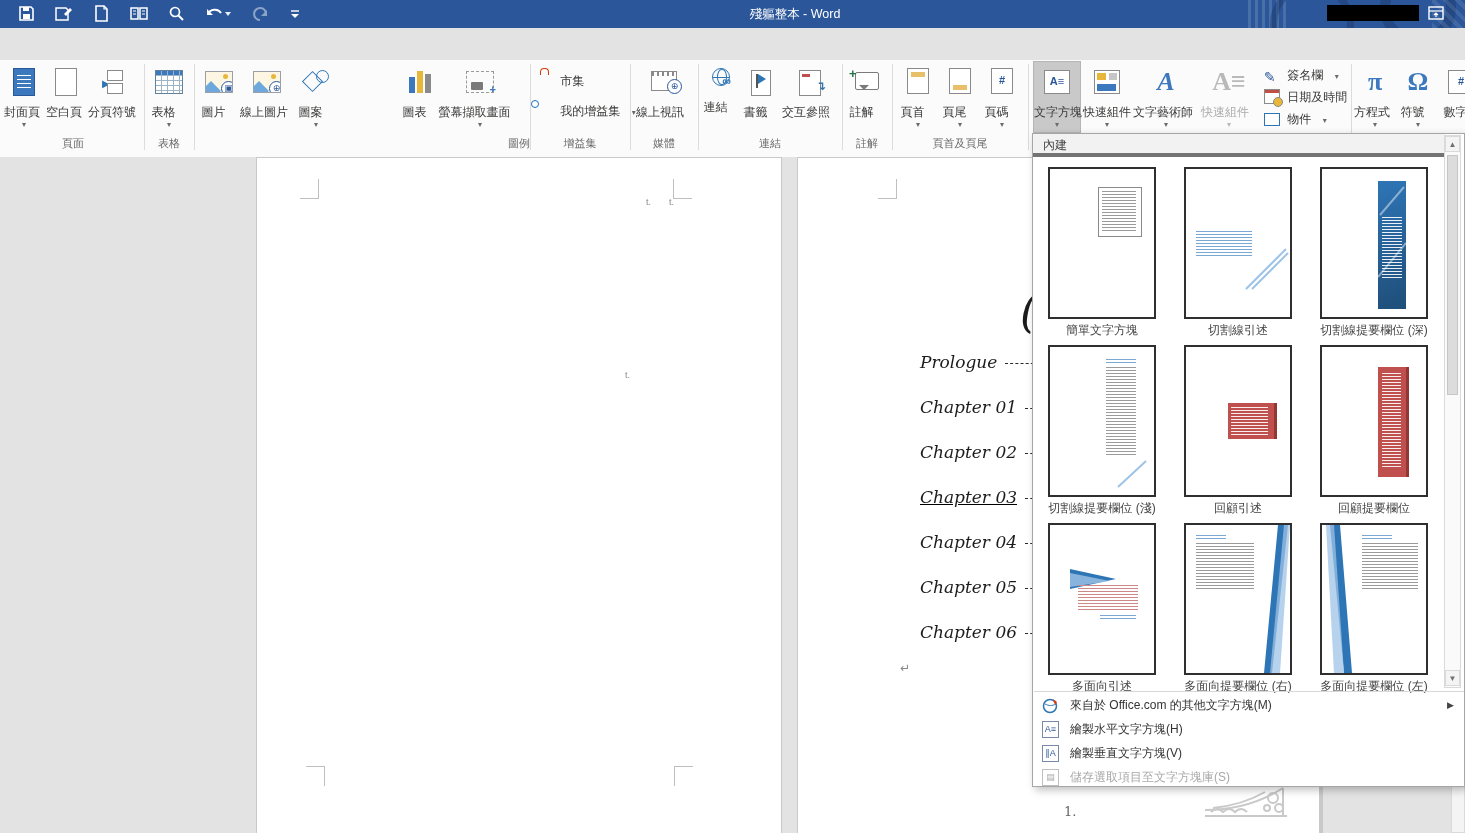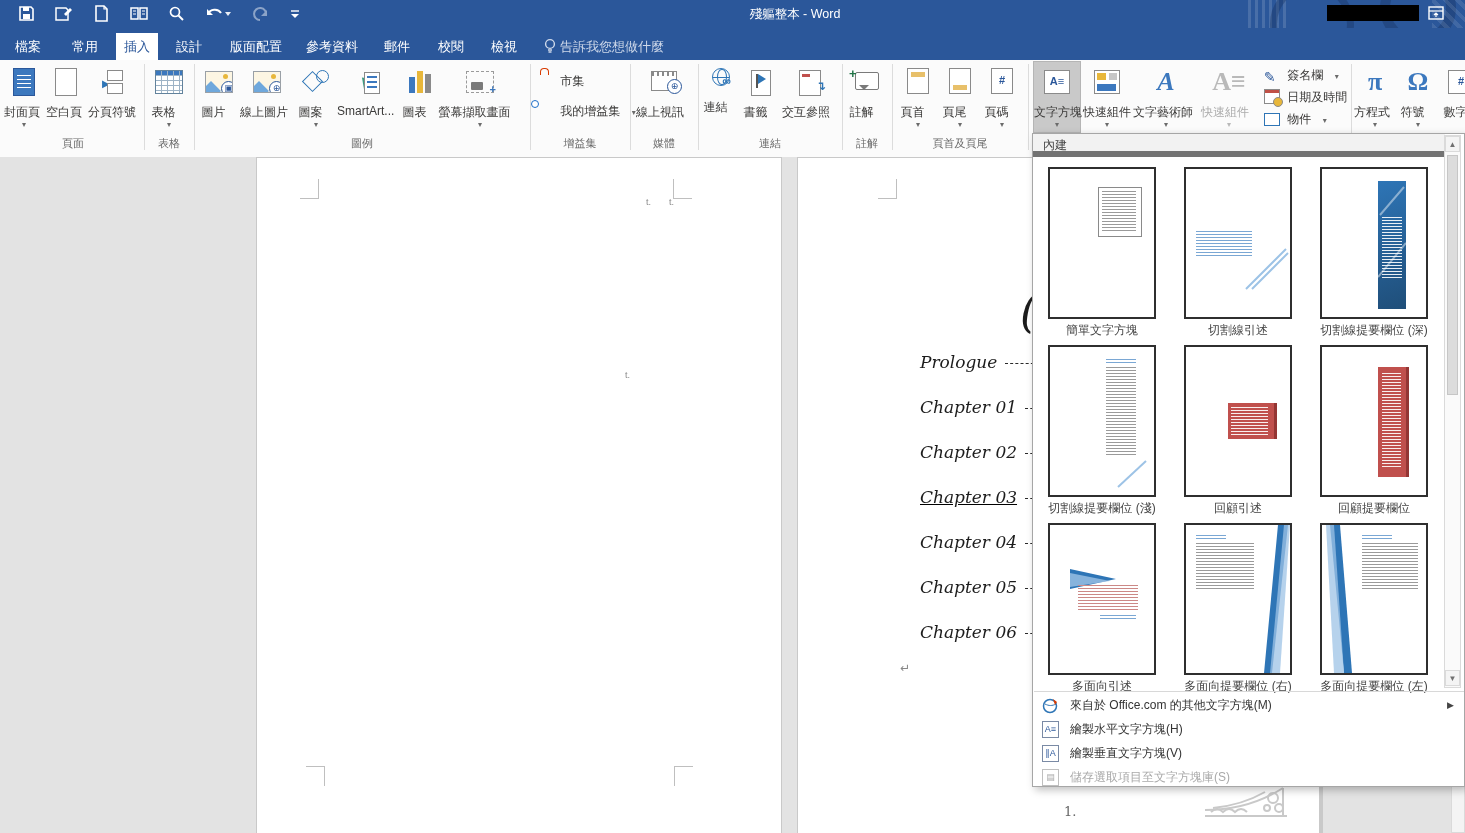--- a/index.html
+++ b/index.html
@@ -103,21 +103,21 @@
   .cm-bl{border-right:1px solid #BFBFBF;border-top:1px solid #BFBFBF;}
   .cm-br{border-left:1px solid #BFBFBF;border-top:1px solid #BFBFBF;}
   .fmark{position:absolute;font-size:9px;color:#8a8a8a;}
   .tocrow{position:absolute;left:920px;width:118px;display:flex;align-items:baseline;}
   .tocrow .lbl{font-family:"DejaVu Serif","Liberation Serif",serif;font-style:italic;font-size:17px;color:#1c1c1c;white-space:nowrap;}
   .tocrow .lead{flex:1 1 auto;border-bottom:1.6px dashed #2a2a2a;margin-left:8px;transform:translateY(-4px);min-width:28px;}
 
   
   #tbmenu{left:1032px;top:133px;width:433px;height:654px;background:#FFF;border:1px solid #A6A6A6;
      box-shadow:3px 3px 8px rgba(0,0,0,.25);box-sizing:border-box;}
-  #tbheader{left:0;top:0;width:412px;height:23px;background:#F2F2F2;border-bottom:6px solid #737373;
+  #tbheader{left:0;top:0;width:412px;height:23px;background:#F2F2F2;border-bottom:4px solid #737373;
      font-size:12px;color:#444;line-height:23px;padding-left:10px;box-sizing:border-box;}
   .gitem{position:absolute;width:136px;text-align:center;cursor:default;margin-top:8px;}
   .thumb{width:108px;height:152px;margin:0 auto;background:#FFF;border:2px solid #2F2F2F;position:relative;overflow:hidden;box-sizing:border-box;}
   .gcap{font-size:12px;color:#444;margin-top:3px;white-space:nowrap;}
   .txg{background:repeating-linear-gradient(to bottom,#9a9a9a 0 1px,transparent 1px 3px);}
   .txb{background:repeating-linear-gradient(to bottom,#7AA7D4 0 1px,transparent 1px 3px);}
   .txw{background:repeating-linear-gradient(to bottom,rgba(255,255,255,.9) 0 1px,transparent 1px 3px);}
   .menu-item{position:absolute;left:1px;width:430px;height:23px;line-height:23px;font-size:12px;color:#333;}
   .menu-item .mi{position:absolute;left:8px;top:3px;width:17px;height:17px;}
   .menu-item .mt{position:absolute;left:36px;white-space:nowrap;}
@@ -195,38 +195,20 @@
     <div class="abs redacted" style="left:1327px;top:5px;width:92px;height:16px;"></div>
     <span class="abs" style="left:1428px;top:5px;">
       <svg width="16" height="16" viewBox="0 0 16 16">
           <rect x="1" y="2" width="14" height="12" fill="none" stroke="#fff" stroke-width="1.4"></rect>
           <path d="M1 6h14" stroke="#fff" stroke-width="1.2"></path>
           <path d="M8 12V8M6 10l2-2 2 2" stroke="#fff" stroke-width="1.2" fill="none"></path>
         </svg>
     </span>
   </div>
 
-  <div class="abs" id="tabbar">
-    <div class="tab" style="left:4px;width:48px;">檔案</div>
-    <div class="tab" style="left:62px;width:46px;">常用</div>
-    <div class="tab active" style="left:116px;width:42px;">插入</div>
-    <div class="tab" style="left:166px;width:46px;">設計</div>
-    <div class="tab" style="left:220px;width:72px;">版面配置</div>
-    <div class="tab" style="left:296px;width:72px;">參考資料</div>
-    <div class="tab" style="left:374px;width:46px;">郵件</div>
-    <div class="tab" style="left:428px;width:46px;">校閱</div>
-    <div class="tab" style="left:481px;width:46px;">檢視</div>
-    <span class="abs" style="left:543px;top:10px;">
-      <svg width="14" height="16" viewBox="0 0 14 16">
-          <circle cx="7" cy="6" r="4.4" fill="none" stroke="#cfd9ea" stroke-width="1.4"></circle>
-          <path d="M5 12h4M5.5 14h3" stroke="#cfd9ea" stroke-width="1.3"></path>
-        </svg>
-    </span>
-    <div class="tab" style="left:560px;width:130px;text-align:left;color:#CFD9EA;">告訴我您想做什麼</div>
-  </div>
 
   <div class="abs" id="ribbon">
 
     <div class="rdiv" style="left:144px;"></div>
     <div class="rdiv" style="left:194px;"></div>
     <div class="rdiv" style="left:530px;"></div>
     <div class="rdiv" style="left:630px;"></div>
     <div class="rdiv" style="left:698px;"></div>
     <div class="rdiv" style="left:842px;"></div>
     <div class="rdiv" style="left:892px;"></div>
@@ -294,52 +276,41 @@
     <div class="rbtn" style="left:297px;width:38px;">
       <div class="ric">
           <div class="icshapes">
             <div class="c"></div>
             <div class="d"></div>
           </div>
         </div>
       <div class="rlb">圖案</div>
       <div class="rar">▾</div>
     </div>
-    <div class="rbtn" style="left:337px;width:62px;">
-      <div class="ric">
-          <div class="icsmart">
-            <div class="tri"></div>
-            <div class="pg">
-              <i></i>
-            </div>
-          </div>
-        </div>
-      <div class="rlb">SmartArt...</div>
-    </div>
     <div class="rbtn" style="left:401px;width:38px;">
       <div class="ric">
         <div class="icbars">
             <i style="left:1px;height:16px;background:#3C78BE;"></i>
             <i style="left:9px;height:22px;background:#E8B73A;"></i>
             <i style="left:17px;height:19px;background:#8a8a8a;"></i>
           </div>
       </div>
       <div class="rlb">圖表</div>
     </div>
     <div class="rbtn" style="left:436px;width:88px;">
       <div class="ric">
           <div class="icshot">
             <div class="cam"></div>
             <div class="plus">+</div>
           </div>
         </div>
       <div class="rlb">螢幕擷取畫面</div>
       <div class="rar">▾</div>
     </div>
-    <div class="glabel" style="left:194px;width:336px;">圖例</div>
+    <div class="glabel" style="left:194px;width:336px;text-align:right;">圖例</div>
 
     <div class="smallrow" style="left:537px;top:10px;">
       <span class="si"><span class="icbag"></span></span>
       <span>市集</span>
     </div>
     <div class="smallrow" style="left:537px;top:40px;">
       <span class="si"><span class="icball"></span></span>
       <span>我的增益集</span>
       <span style="font-size:8px;color:#6b6b6b;margin-left:8px;">▾</span>
     </div>

